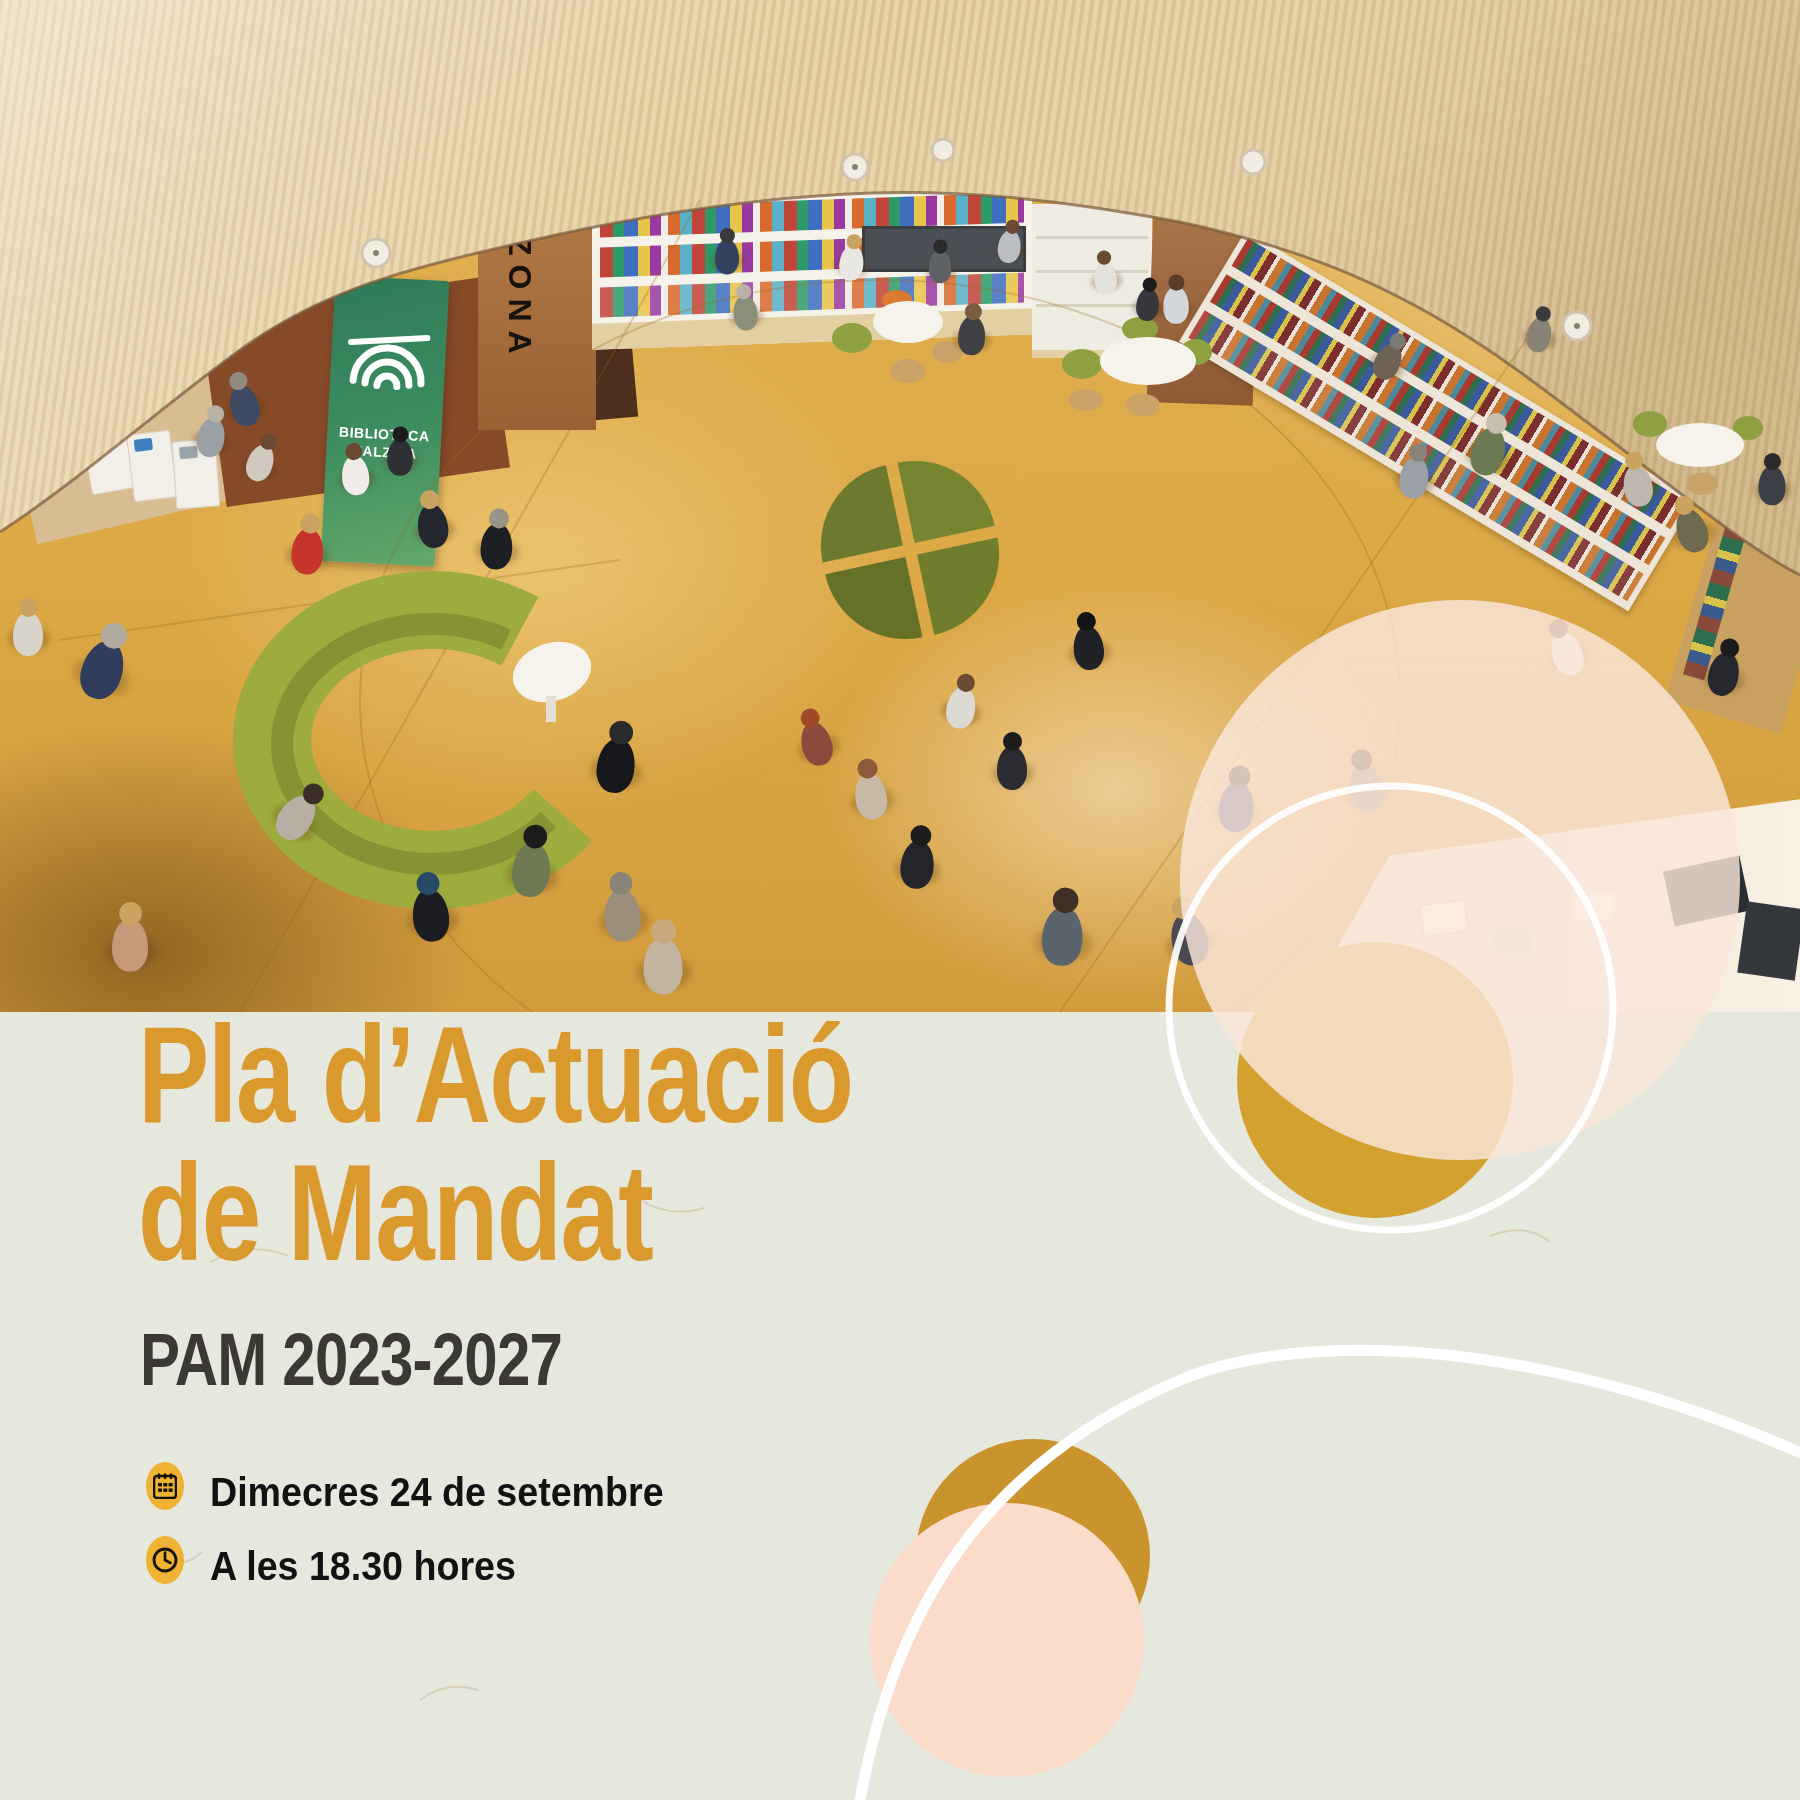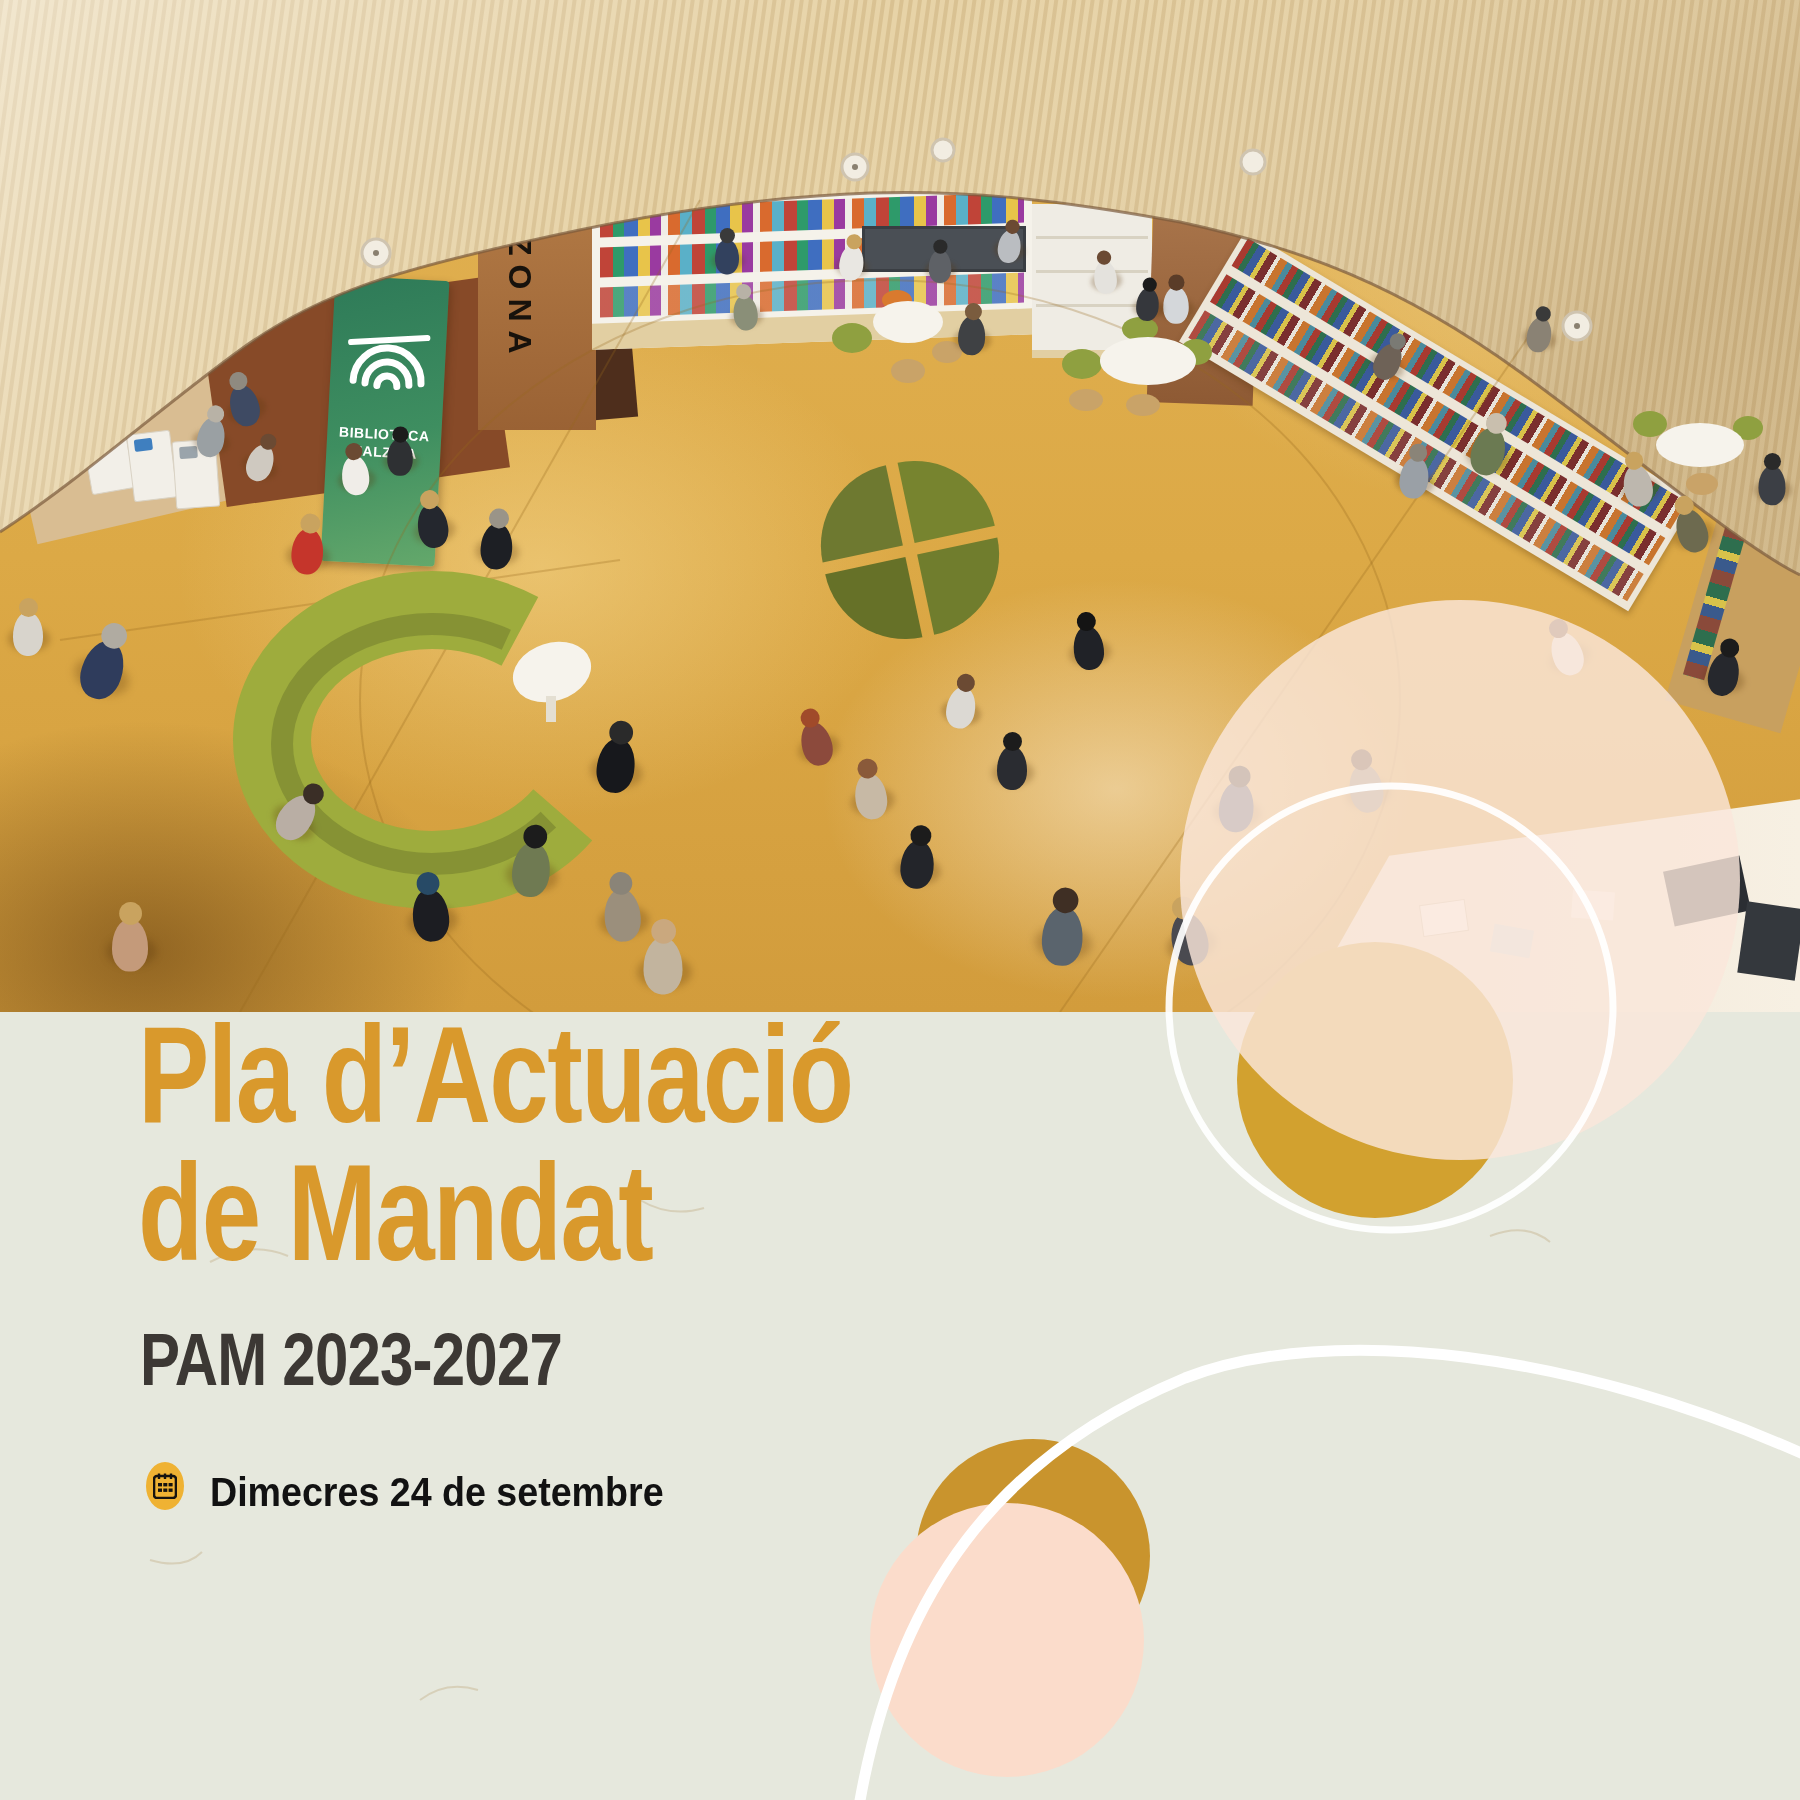--- a/index.html
+++ b/index.html
@@ -506,15 +506,25 @@
                 <rect x="10.3" y="10" width="4" height="3.4"></rect>
                 <rect x="15.6" y="10" width="4" height="3.4"></rect>
               <rect x="5" y="15.5" width="4" height="3.4"></rect>
                 <rect x="10.3" y="15.5" width="4" height="3.4"></rect>
                 <rect x="15.6" y="15.5" width="4" height="3.4"></rect>
             </g>
           </svg>
         </span>
         <div class="d-text">Dimecres 24 de setembre</div>
       </li>
+      <li>
+        <span class="d-icon">
+          <svg width="26" height="26" viewBox="0 0 26 26">
+            <circle cx="13" cy="13" r="11" fill="none" stroke="#151310" stroke-width="2.8"></circle>
+            <line x1="13" y1="13" x2="13" y2="5.5" stroke="#151310" stroke-width="2.6" stroke-linecap="round"></line>
+            <line x1="13" y1="13" x2="18.5" y2="16" stroke="#151310" stroke-width="2.6" stroke-linecap="round"></line>
+          </svg>
+        </span>
+        <div class="d-text">A les 18.30 hores</div>
+      </li>
     </ul>
   </div>
 </div>
 
 </body></html>

